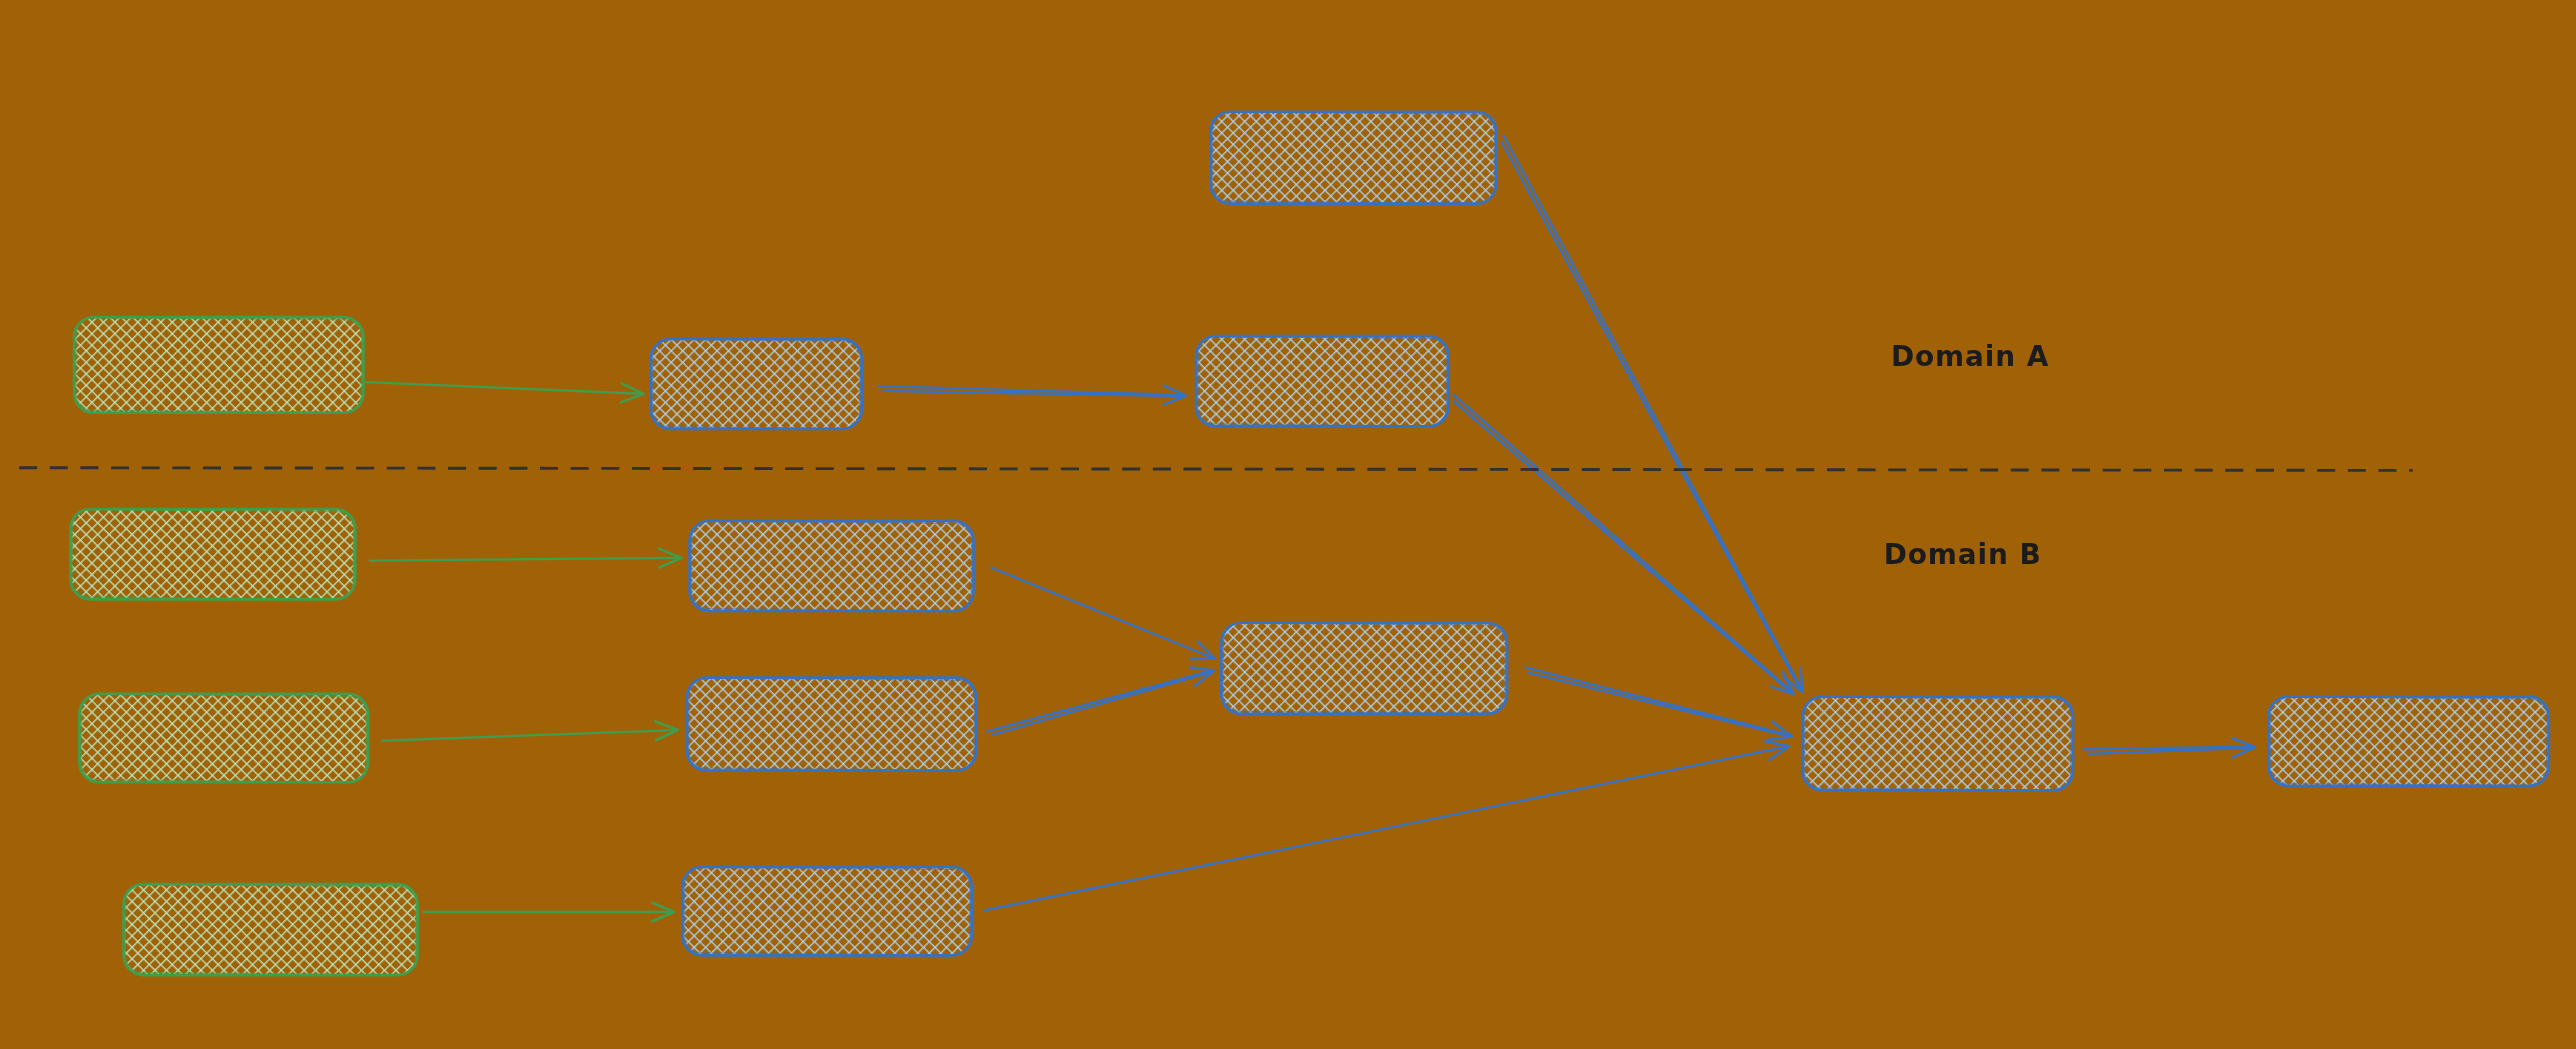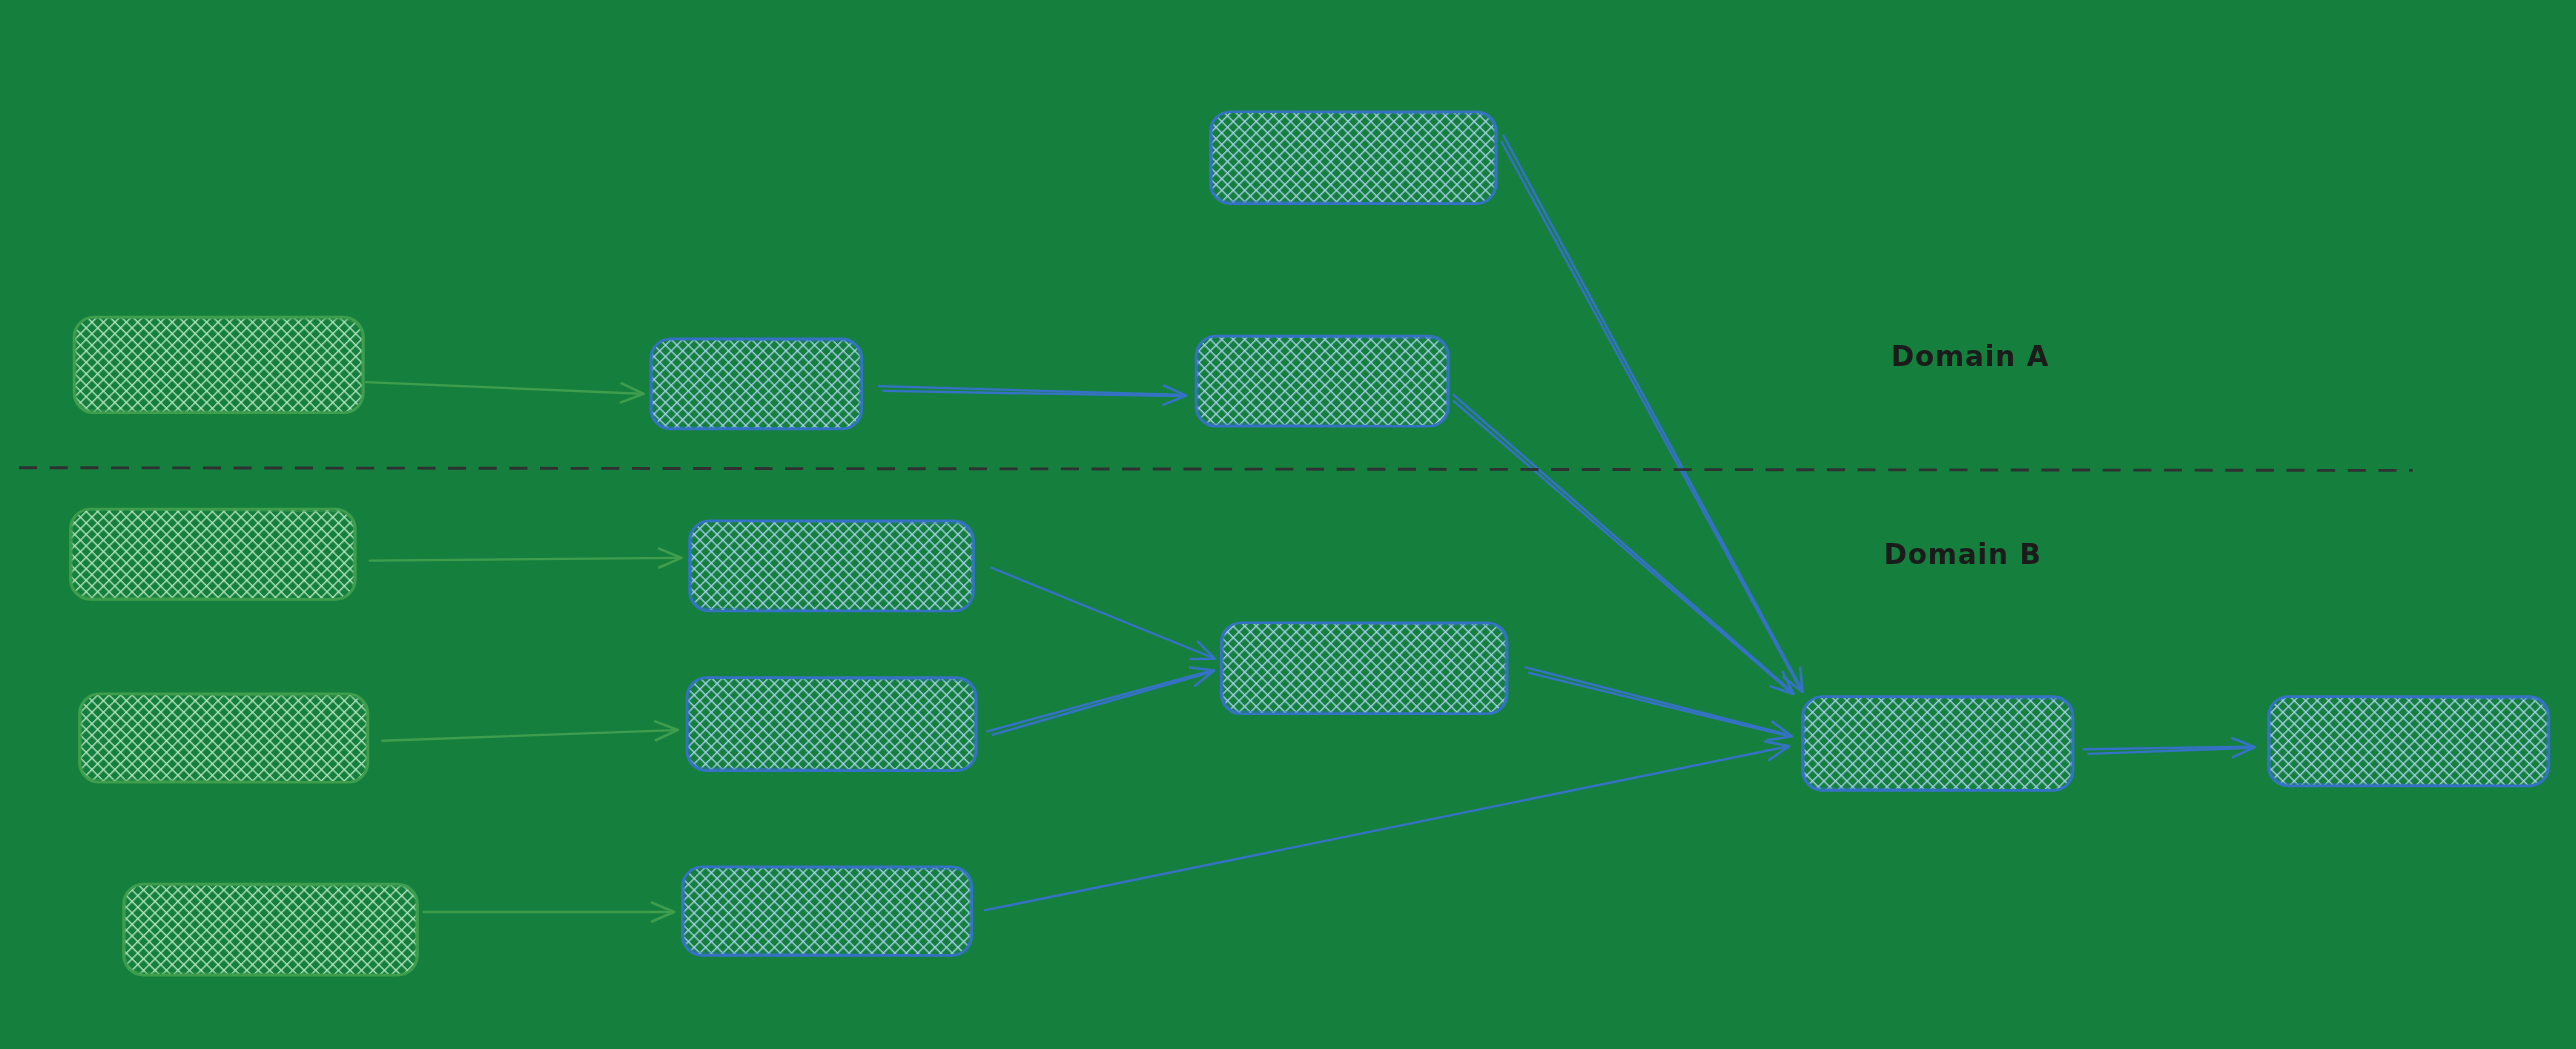--- a/index.html
+++ b/index.html
@@ -1,20 +1,20 @@
 <!DOCTYPE html>
 <html style="font-size:14.4px"><head>
 <meta charset="utf-8">
 <style>
   html, body { margin: 0; padding: 0; background: #ffffff; }
   .stage {
     position: relative;
     width: 2576px;
     height: 1049px;
-    background: #15803d;
+    background: #a16207;
     overflow: hidden;
     font-family: "DejaVu Sans", sans-serif;
   }
   svg { display: block; }
   .domain-label {
     font-family: "DejaVu Sans", sans-serif;
     font-size: 31px;
     font-weight: 600;
     letter-spacing: 1px;
     fill: #1b1b1b;

